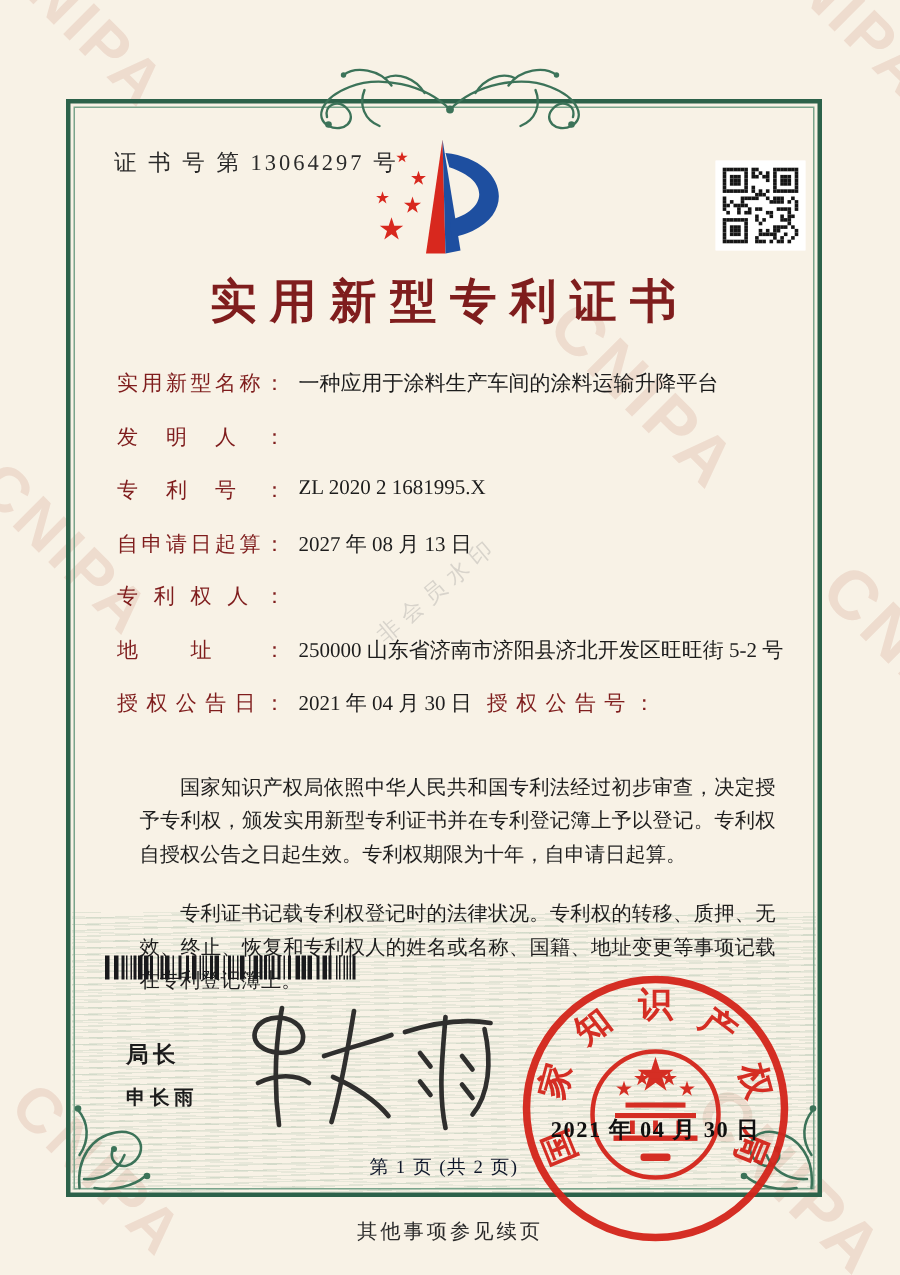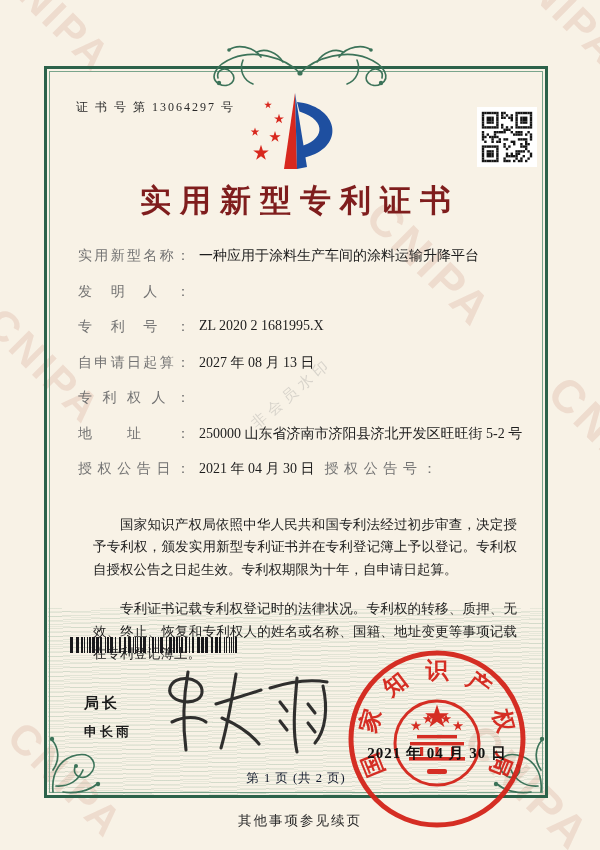--- a/index.html
+++ b/index.html
@@ -21,31 +21,31 @@
   .guilloche{position:absolute;left:48px;top:608px;width:496px;height:187px;z-index:1;
     background:
       repeating-linear-gradient(178deg, rgba(88,140,108,.14) 0 1px, rgba(0,0,0,0) 1px 4px),
       repeating-linear-gradient(182deg, rgba(88,140,108,.10) 0 1px, rgba(0,0,0,0) 1px 5px);}
 
   .ornament{position:absolute;z-index:3;color:#3c7359;}
   .top-orn{left:195px;top:40px;}
   .corner-l{left:47px;top:728px;}
   .corner-r{left:477px;top:728px;transform:scaleX(-1);}
 
-  .cert-no{position:absolute;left:76px;top:99px;font-size:12px;letter-spacing:2px;z-index:3;color:#2a2a2a;}
+  .cert-no{position:absolute;left:76px;top:99px;font-size:15px;letter-spacing:2px;z-index:3;color:#2a2a2a;}
 
   .logo{position:absolute;left:238px;top:90px;z-index:3;}
   .qr{position:absolute;left:477px;top:107px;width:60px;height:60px;z-index:3;background:#fff;}
 
   .title{position:absolute;left:0;top:180px;width:100%;text-align:center;font-size:31px;
     font-weight:700;letter-spacing:9px;z-index:3;color:#7f1d1d;}
 
   .fields{position:absolute;left:78px;top:247px;width:462px;z-index:3;font-size:14px;}
   .frow{height:21px;margin-bottom:14.5px;white-space:nowrap;display:flex;}
-  .flabel{display:inline-block;width:112px;text-align:justify;text-align-last:justify;flex:none;color:#737373;}
+  .flabel{display:inline-block;width:112px;text-align:justify;text-align-last:justify;flex:none;color:#7f1d1d;}
   .fvalue{margin-left:9px;color:#1d1d1d;}
   .fcell2{margin-left:10px;display:flex;font-family:Liberation Mono, monospace;}
 
   .paras{position:absolute;left:76px;top:497px;width:458px;z-index:3;font-size:13.5px;line-height:1.66;
     text-align:justify;color:#1e1e1e;}
   .paras p{margin:17px;text-indent:2em;}
 
   .barcode{position:absolute;left:70px;top:637px;width:172px;height:16px;z-index:3;display:flex;align-items:stretch;}
   .barcode .bar{flex:none;background:#19191c;}
 

